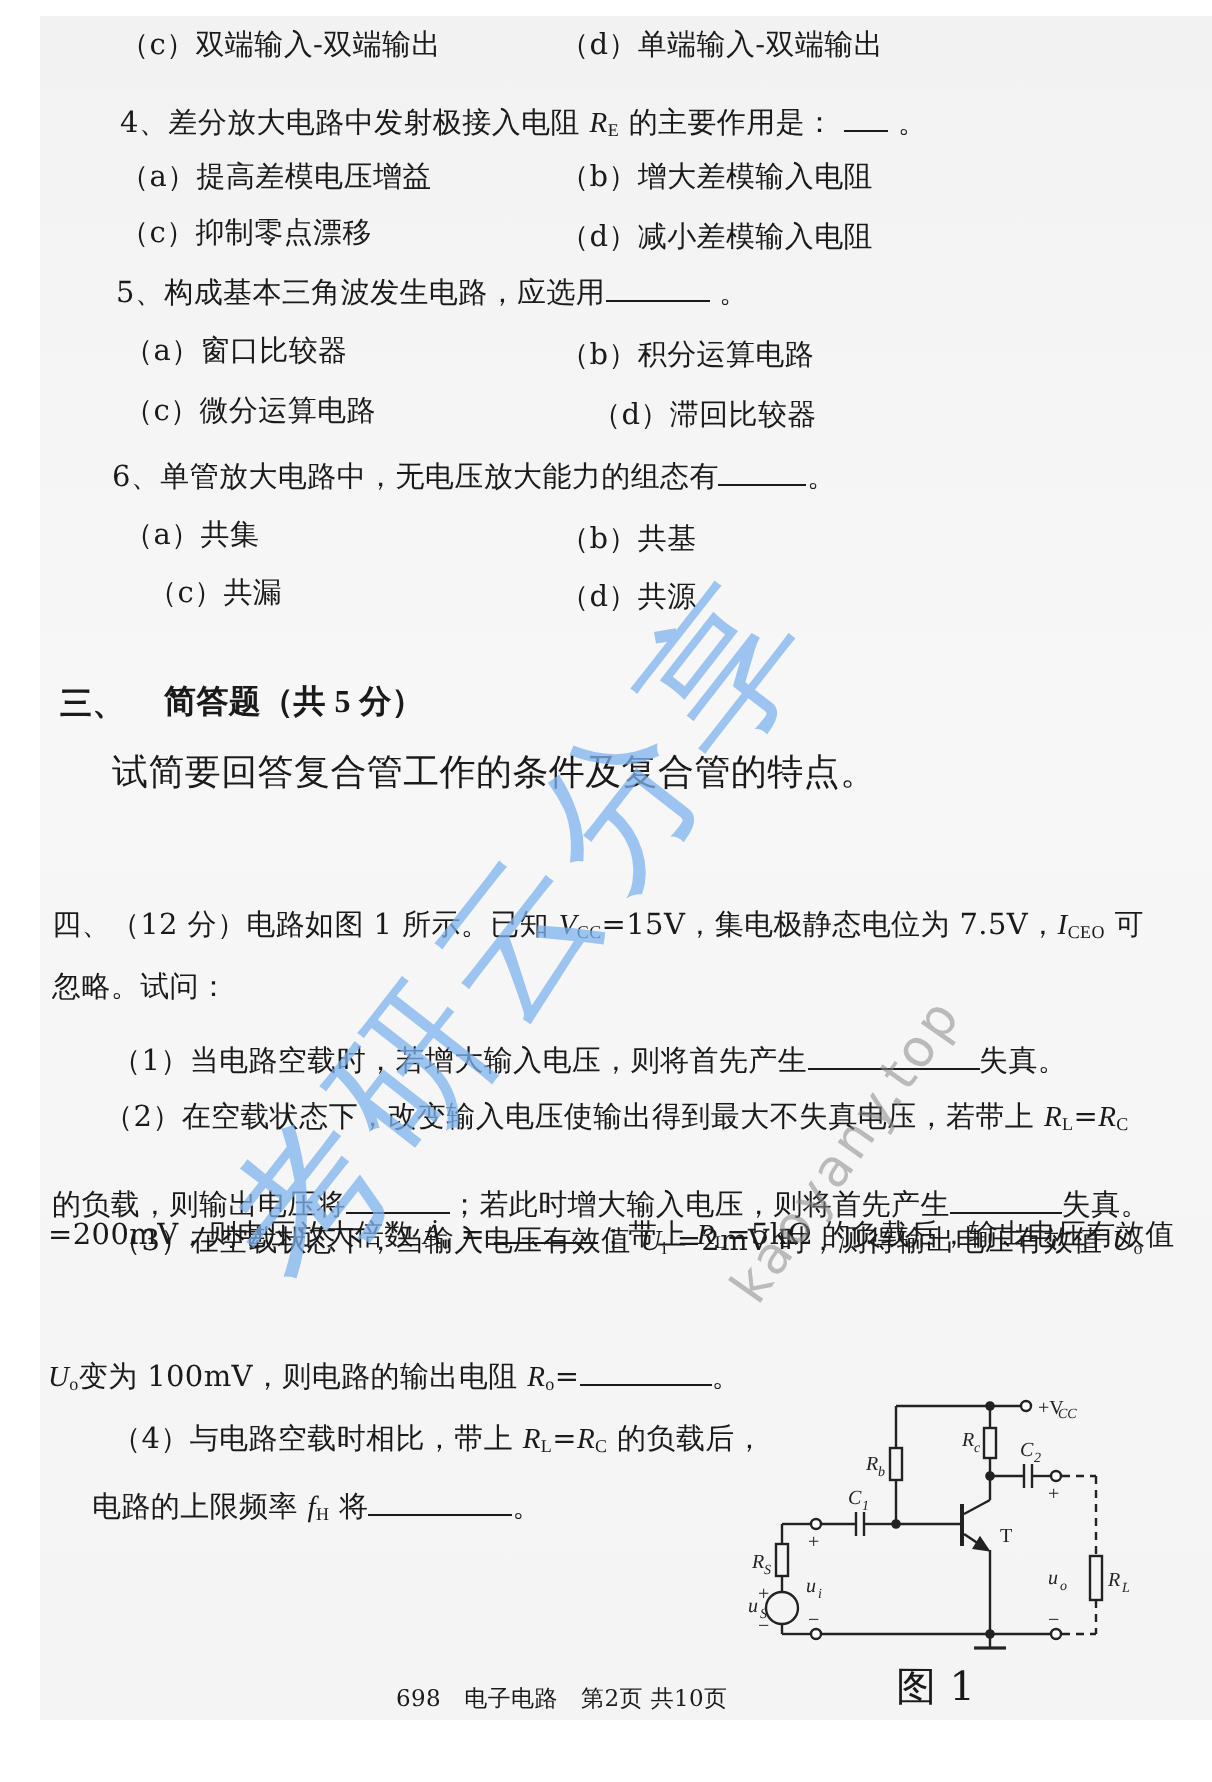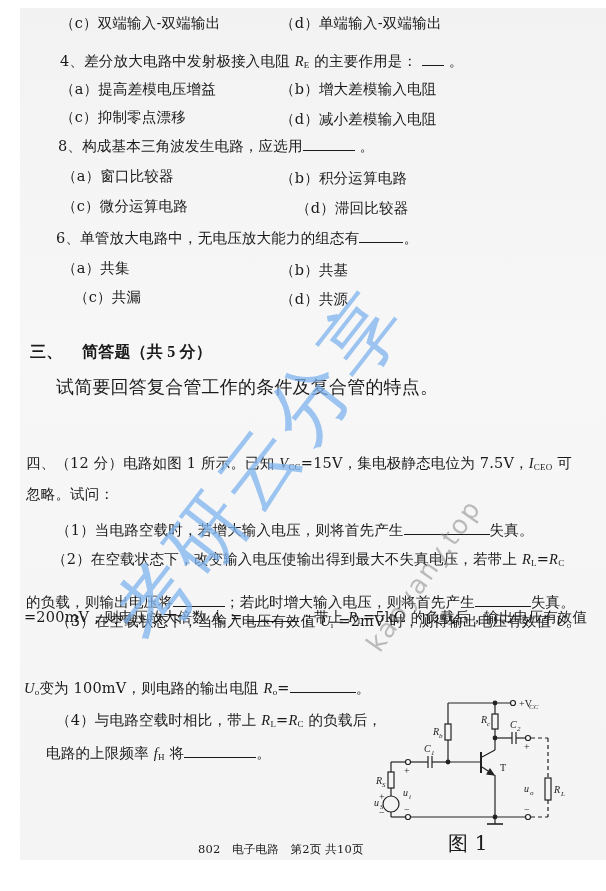--- a/index.html
+++ b/index.html
@@ -29,21 +29,21 @@
 <div class="t" style="left:60px;top:51px;">
   <span>4、差分放大电路中发射极接入电阻 </span><span class="it"><span>R</span><sub>E</sub></span><span> 的主要作用是：</span>
   <span class="blank" style="width:22px;"></span><span> 。</span>
 </div>
 <div class="t" style="left:60px;top:80px;">（a）提高差模电压增益</div>
 <div class="t" style="left:280px;top:80px;text-align:center;">（b）增大差模输入电阻</div>
 <div class="t" style="left:60px;top:108px;">（c）抑制零点漂移</div>
 <div class="t" style="left:280px;top:110px;">（d）减小差模输入电阻</div>
 
 <div class="t" style="left:58px;top:136px;">
-  <span>8、构成基本三角波发生电路，应选用</span><span class="blank" style="width:52px;"></span><span> 。</span>
+  <span>5、构成基本三角波发生电路，应选用</span><span class="blank" style="width:52px;"></span><span> 。</span>
 </div>
 <div class="t" style="left:62px;top:167px;">（a）窗口比较器</div>
 <div class="t" style="left:280px;top:169px;">（b）积分运算电路</div>
 <div class="t" style="left:62px;top:197px;">（c）微分运算电路</div>
 <div class="t" style="left:296px;top:199px;">（d）滞回比较器</div>
 
 <div class="t" style="left:56px;top:228px;">
   <span>6、单管放大电路中，无电压放大能力的组态有</span><span class="blank" style="width:44px;"></span><span>。</span>
 </div>
 <div class="t" style="left:62px;top:259px;">（a）共集</div>
@@ -178,20 +178,20 @@
     <text x="524" y="792">u</text>
     <text x="530" y="795" font-size="7">o</text>
     <text x="524" y="813" font-style="normal">−</text>
     <text x="554" y="793">R</text>
     <text x="561" y="796" font-size="7">L</text>
   </g>
 </svg>
 <div class="t" style="left:448px;top:834px;font-size:20px;">图 1</div>
 
 <div class="t footer" style="left:198px;top:840px;">
-  <span>802</span>&nbsp;&nbsp;
+  <span>698</span>&nbsp;&nbsp;
   <span>电子电路</span>&nbsp;&nbsp;
   <span>第2页</span>
   <span>共10页</span>
 </div>
 
 <div class="wm" style="left:60px;top:300px;font-size:78px;transform:rotate(-52deg);transform-origin:left top;letter-spacing:6px;top:600px;left:90px;">考研云分享</div>
 <div class="wm2" style="left:360px;top:640px;font-size:26px;transform:rotate(-55deg);transform-origin:left top;letter-spacing:2px;">kaoyany.top</div>
 
 </body></html>

